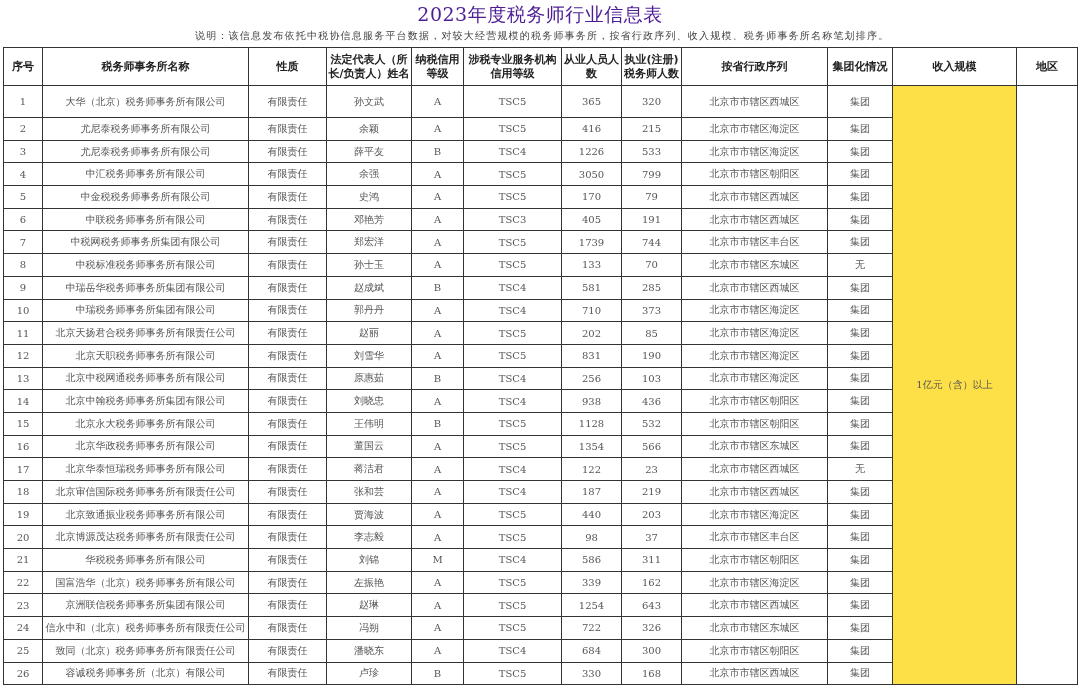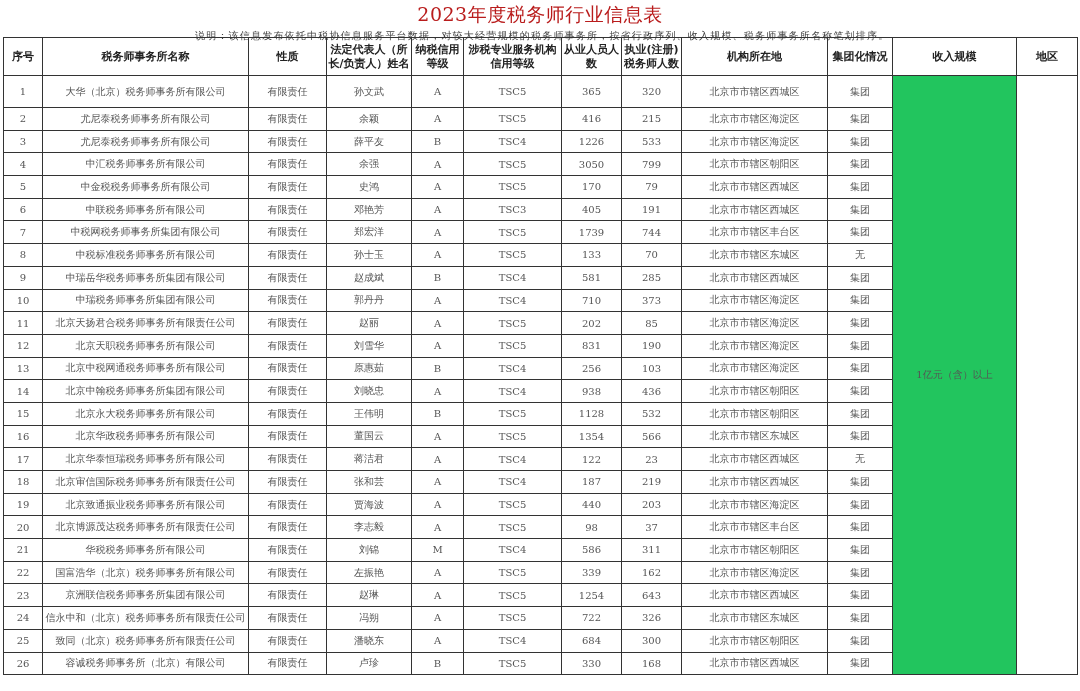--- a/index.html
+++ b/index.html
@@ -1,44 +1,44 @@
 <!DOCTYPE html>
 <html><head>
 <meta charset="utf-8">
 <style>
   * { margin: 0; padding: 0; box-sizing: border-box; }
   html, body { width: 1080px; height: 691px; background: #ffffff; overflow: hidden; }
   body { font-family: "DejaVu Serif", "Liberation Serif", serif; color: #333; position: relative; }
   .title {
     position: absolute; top: 2px; left: 0; width: 1080px; text-align: center;
-    font-size: 19px; color: #b91c1c; letter-spacing: 0.5px; font-family: "DejaVu Serif", serif;
+    font-size: 19px; color: #4c1d95; letter-spacing: 0.5px; font-family: "DejaVu Serif", serif;
   }
   .note {
     position: absolute; top: 29px; left: 195px; width: 900px;
     font-size: 10px; color: #444; letter-spacing: 1.2px; white-space: nowrap;
   }
   table.main {
-    position: absolute; top: 37px; left: 3px;
+    position: absolute; top: 47px; left: 3px;
     border-collapse: collapse; table-layout: fixed;
     width: 1074px;
   }
   table.main th, table.main td {
     border: 1.5px solid #333; text-align: center; vertical-align: middle;
     overflow: hidden; white-space: nowrap;
   }
   table.main th {
     font-family: "DejaVu Sans", "Liberation Sans", sans-serif;
     font-size: 11px; font-weight: bold; color: #222; height: 38px; line-height: 14px;
     white-space: normal; padding: 0 1px;
   }
   table.main td {
     font-size: 10px; color: #555; height: 22.7px; padding: 0;
   }
   table.main tr.first td { height: 32px; }
-  td.revenue { font-size: 10px; color: #555; background: #22c55e; }
+  td.revenue { font-size: 10px; color: #555; background: #fde047; }
   td.region { background: #fff; }
 </style>
 </head>
 <body>
 
 <div class="title">2023年度税务师行业信息表</div>
 <div class="note">说明：该信息发布依托中税协信息服务平台数据，对较大经营规模的税务师事务所，按省行政序列、收入规模、税务师事务所名称笔划排序。</div>
 
 <table class="main">
   <colgroup>
@@ -58,21 +58,21 @@
   <thead>
     <tr>
       <th>序号</th>
       <th>税务师事务所名称</th>
       <th>性质</th>
       <th>法定代表人（所长/负责人）姓名</th>
       <th>纳税信用等级</th>
       <th>涉税专业服务机构信用等级</th>
       <th>从业人员人数</th>
       <th>执业(注册)税务师人数</th>
-      <th>机构所在地</th>
+      <th>按省行政序列</th>
       <th>集团化情况</th>
       <th>收入规模</th>
       <th>地区</th>
     </tr>
   </thead>
   <tbody id="tbody">
       <tr class="first">
         <td>1</td>
         <td>大华（北京）税务师事务所有限公司</td>
         <td>有限责任</td>

